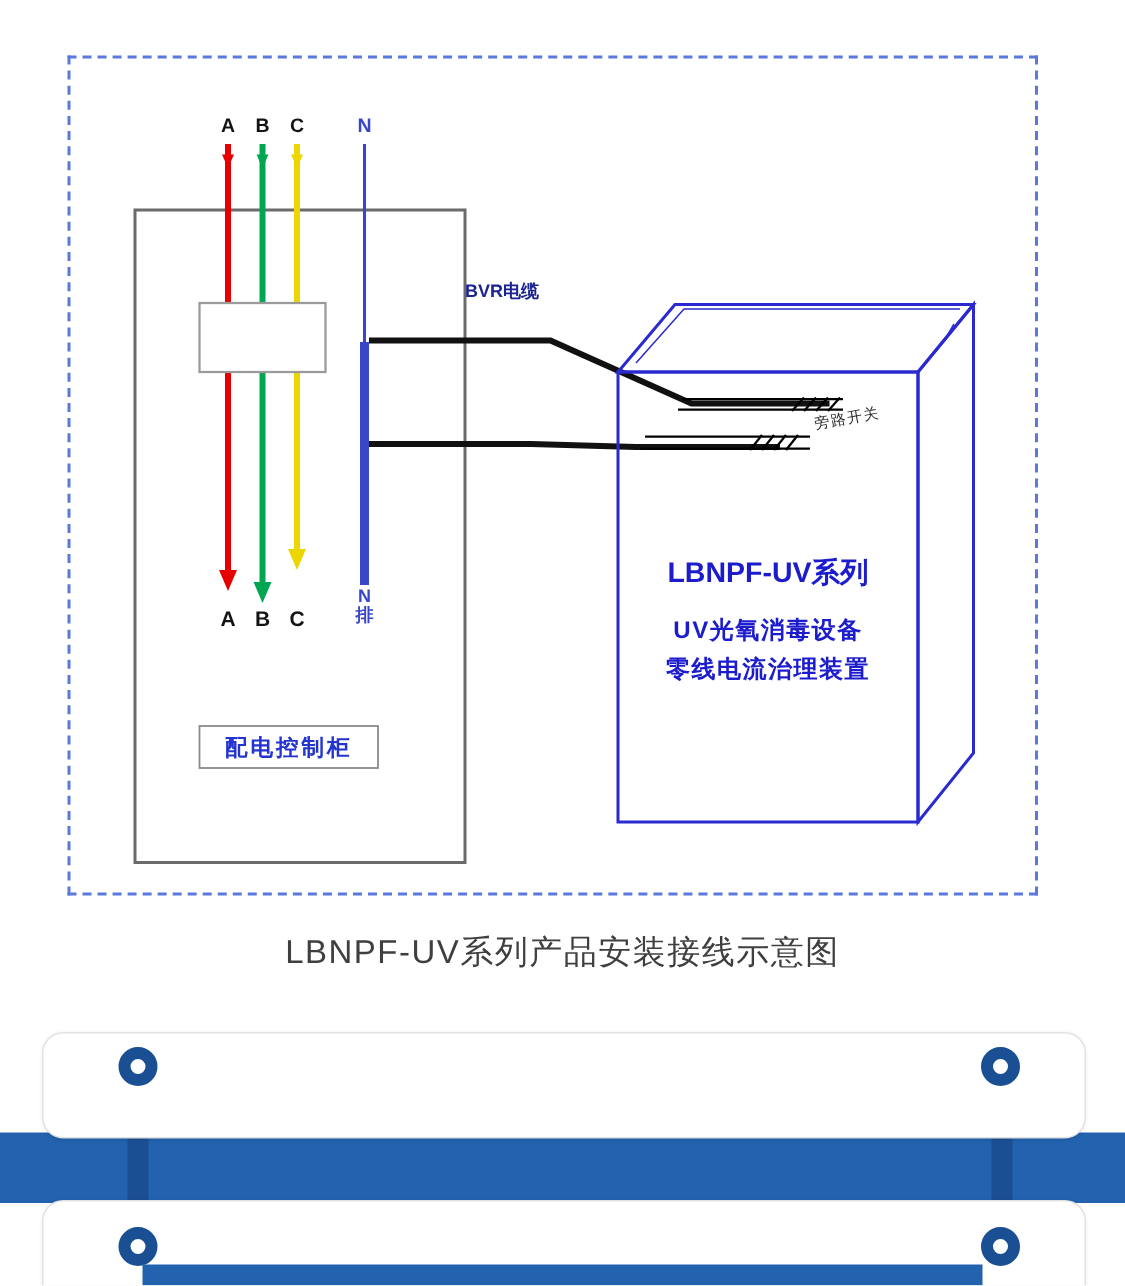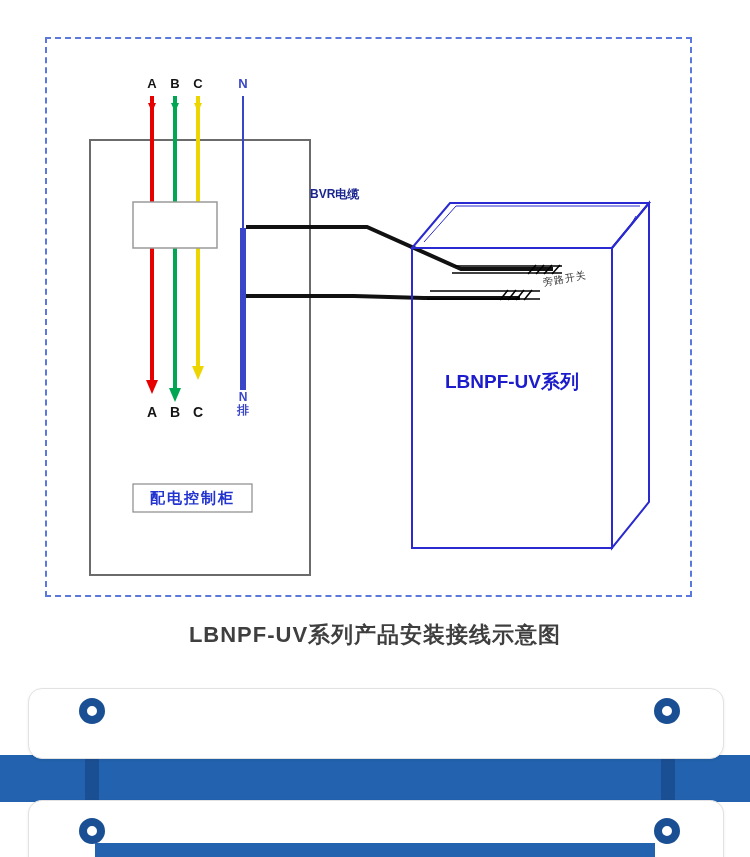--- a/index.html
+++ b/index.html
@@ -36,21 +36,21 @@
   .breaker-lbl{left:133px;top:202px;width:84px;height:46px;display:flex;align-items:center;
         justify-content:center;font-size:11px;font-weight:normal;color:#7e7e7e;letter-spacing:1px;}
   .cable-lbl{left:310px;top:186px;font-size:12px;font-weight:600;color:#1a2590;}
   .bypass-lbl{left:542px;top:276px;font-size:10px;font-weight:normal;color:#2b2b2b;
         transform:rotate(-10deg);transform-origin:left top;letter-spacing:1px;}
   .cabinet-lbl{left:133px;top:484px;width:119px;height:28px;display:flex;align-items:center;
         justify-content:center;font-size:15px;color:#2334cf;letter-spacing:2px;}
   .dev1{left:412px;top:369px;width:200px;font-size:19px;color:var(--device-text,#1c1ccd);}
   .dev2{left:402px;top:410px;width:220px;font-size:16px;color:var(--device-text,#1c1ccd);letter-spacing:1px;}
   .dev3{left:402px;top:436px;width:220px;font-size:16px;color:var(--device-text,#1c1ccd);letter-spacing:1px;}
-  .caption{left:0;top:620px;width:750px;font-size:22px;font-weight:700;color:#3f3f3f;letter-spacing:1px;}
+  .caption{left:0;top:620px;width:750px;font-size:22px;font-weight:400;color:#3f3f3f;letter-spacing:1px;}
 
   
   .band{left:0;top:755px;width:750px;height:47px;background:var(--banner-blue,#2262ae);}
   .strap{top:745px;width:14px;height:70px;background:var(--strap-blue,#1b4f93);}
   .card{left:28px;width:694px;background:#ffffff;border:1px solid #e2e2e2;
         box-shadow:0 1px 3px rgba(0,0,0,0.08);}
   .card1{top:688px;height:69px;border-radius:14px;}
   .card2{top:800px;height:57px;border-radius:14px 14px 0 0;border-bottom:none;}
   .ring{width:26px;height:26px;border-radius:50%;border:8px solid var(--strap-blue,#1b4f93);
         background:#ffffff;box-sizing:border-box;}
@@ -133,20 +133,22 @@
   <div class="lbl nbus-lbl" style="left:233px;top:391px">
     <span style="display:block">N</span>
     <span style="display:block">排</span>
   </div>
 
   <div class="lbl cable-lbl">BVR电缆</div>
   <div class="lbl bypass-lbl">旁路开关</div>
   <div class="lbl dev1">LBNPF-UV系列</div>
 
   <div class="lbl cabinet-lbl">配电控制柜</div>
+  <div class="lbl dev2">UV光氧消毒设备</div>
+  <div class="lbl dev3">零线电流治理装置</div>
 
   <div class="lbl caption">LBNPF-UV系列产品安装接线示意图</div>
 
   <div class="abs band"></div>
   <div class="abs strap" style="left:85px"></div>
   <div class="abs strap" style="left:661px"></div>
 
   <div class="abs card card1"></div>
   <div class="abs card card2"></div>
 

